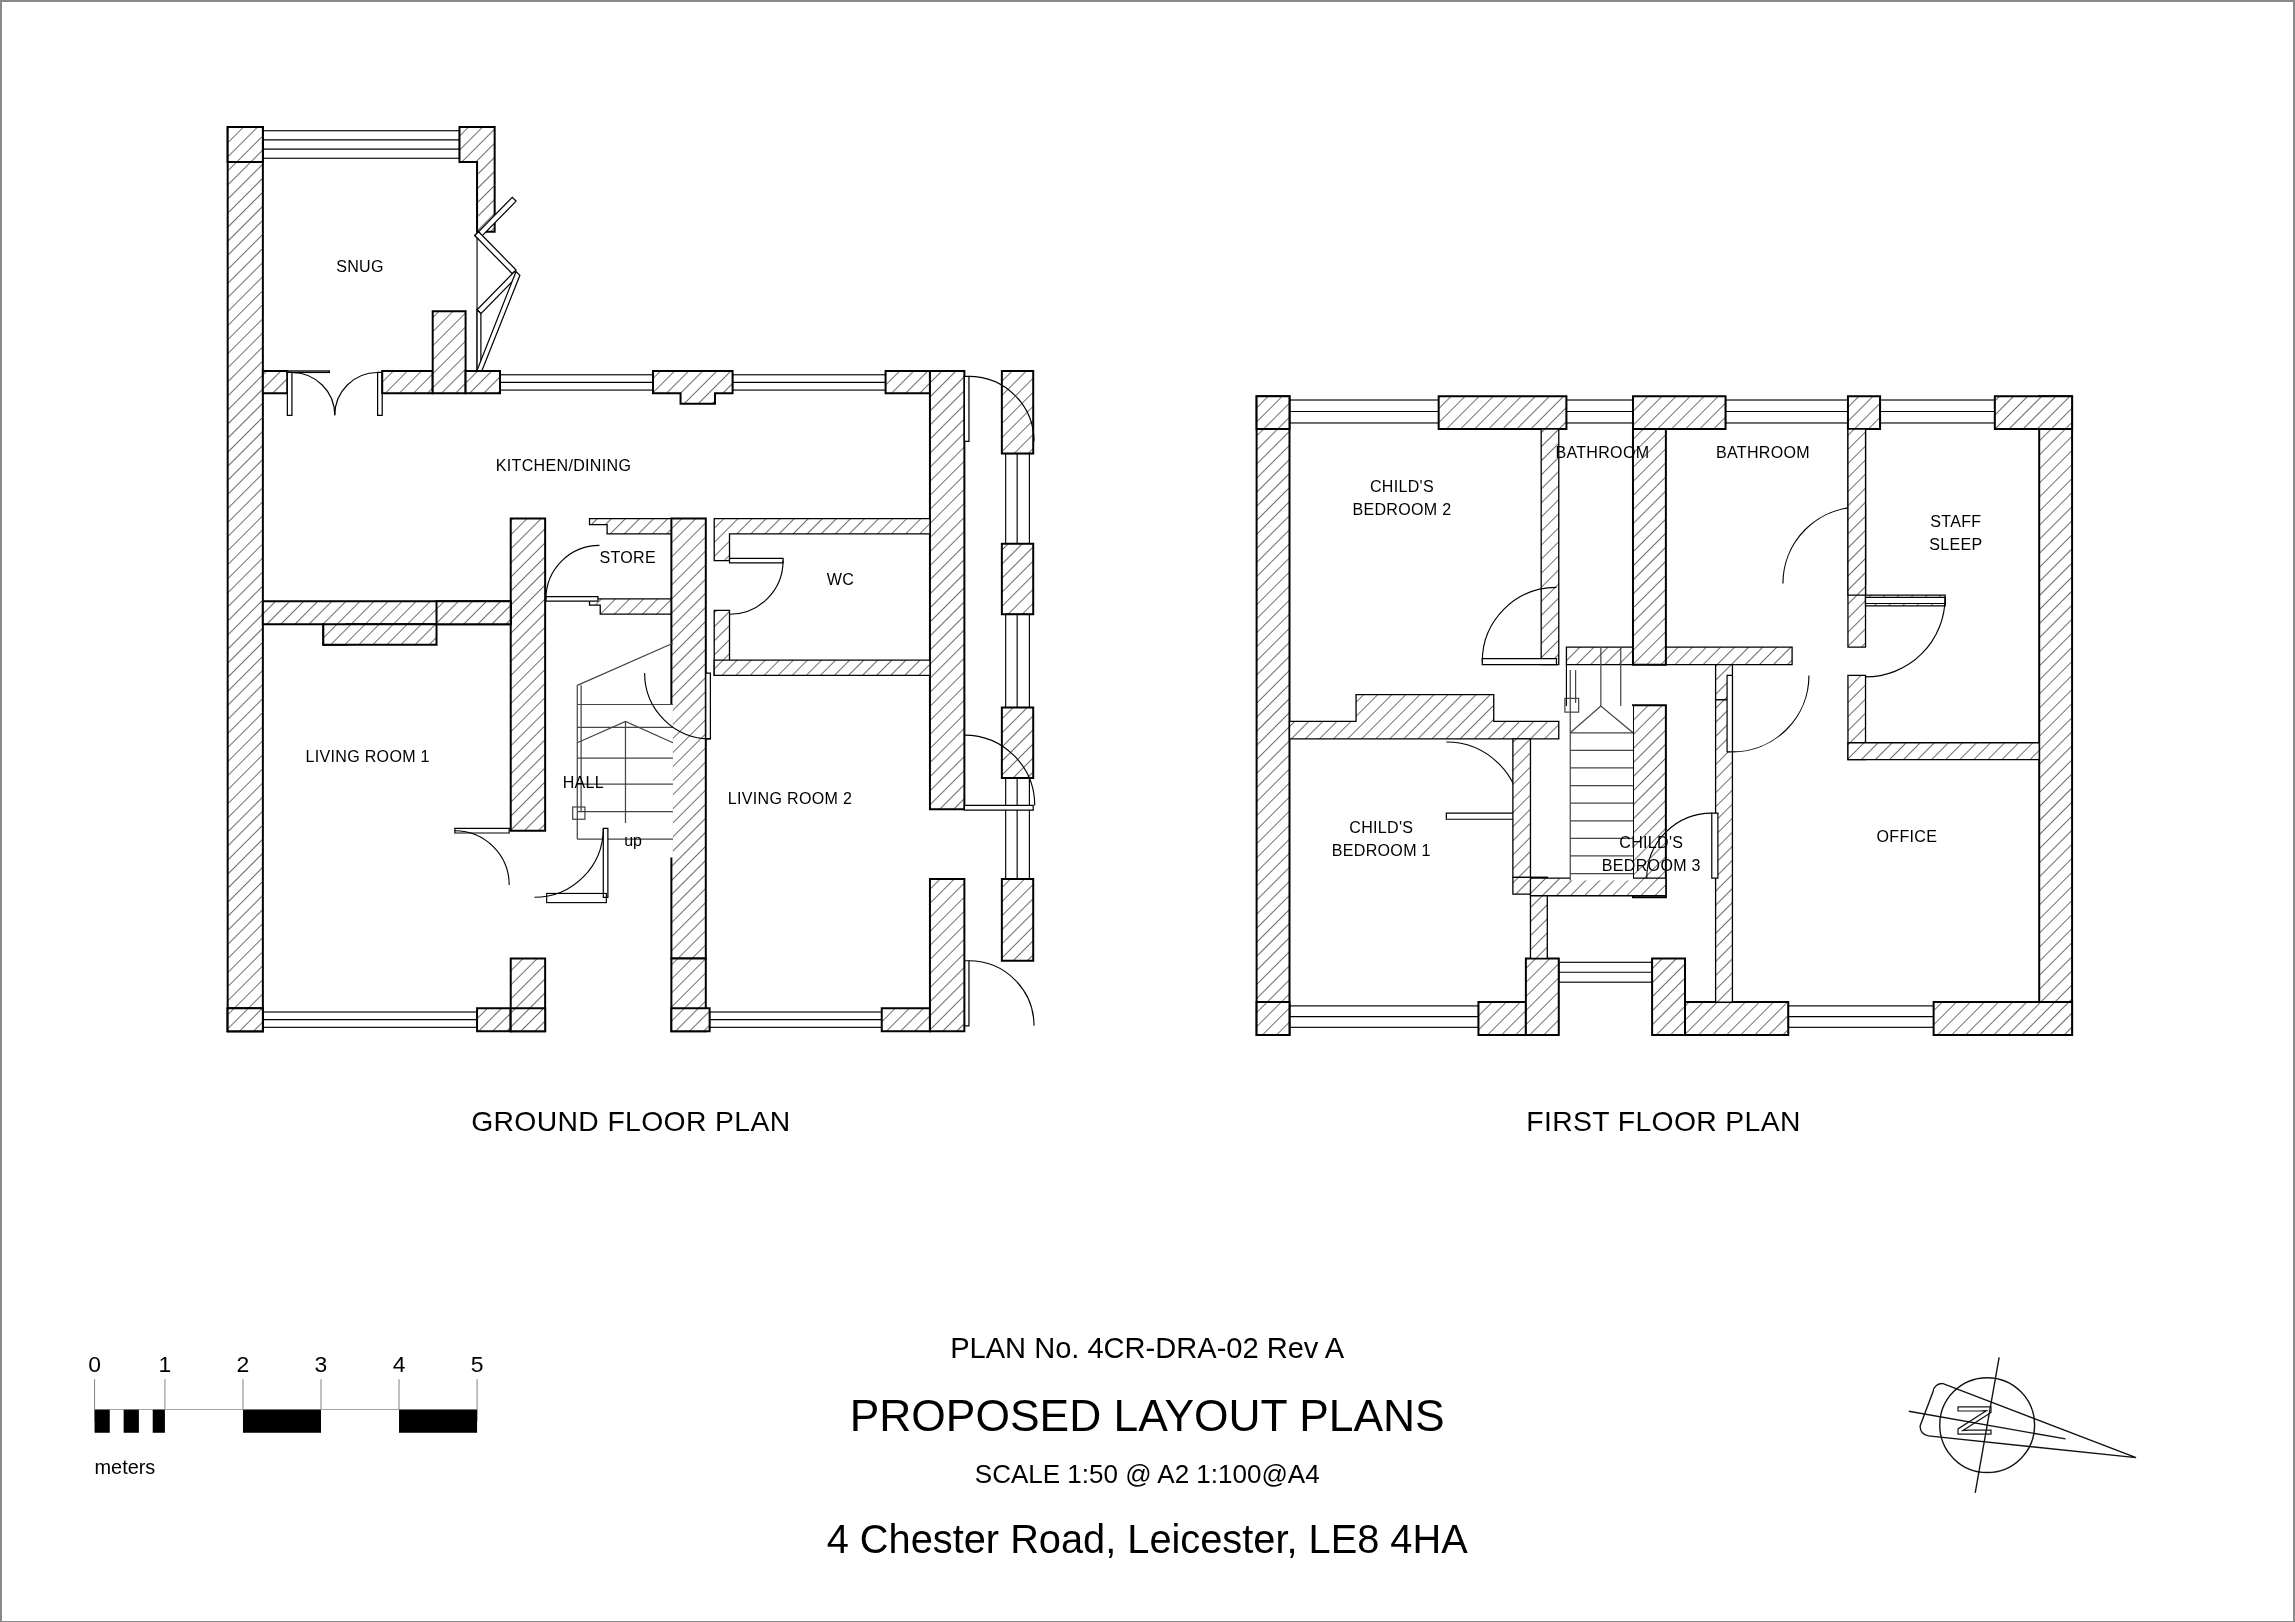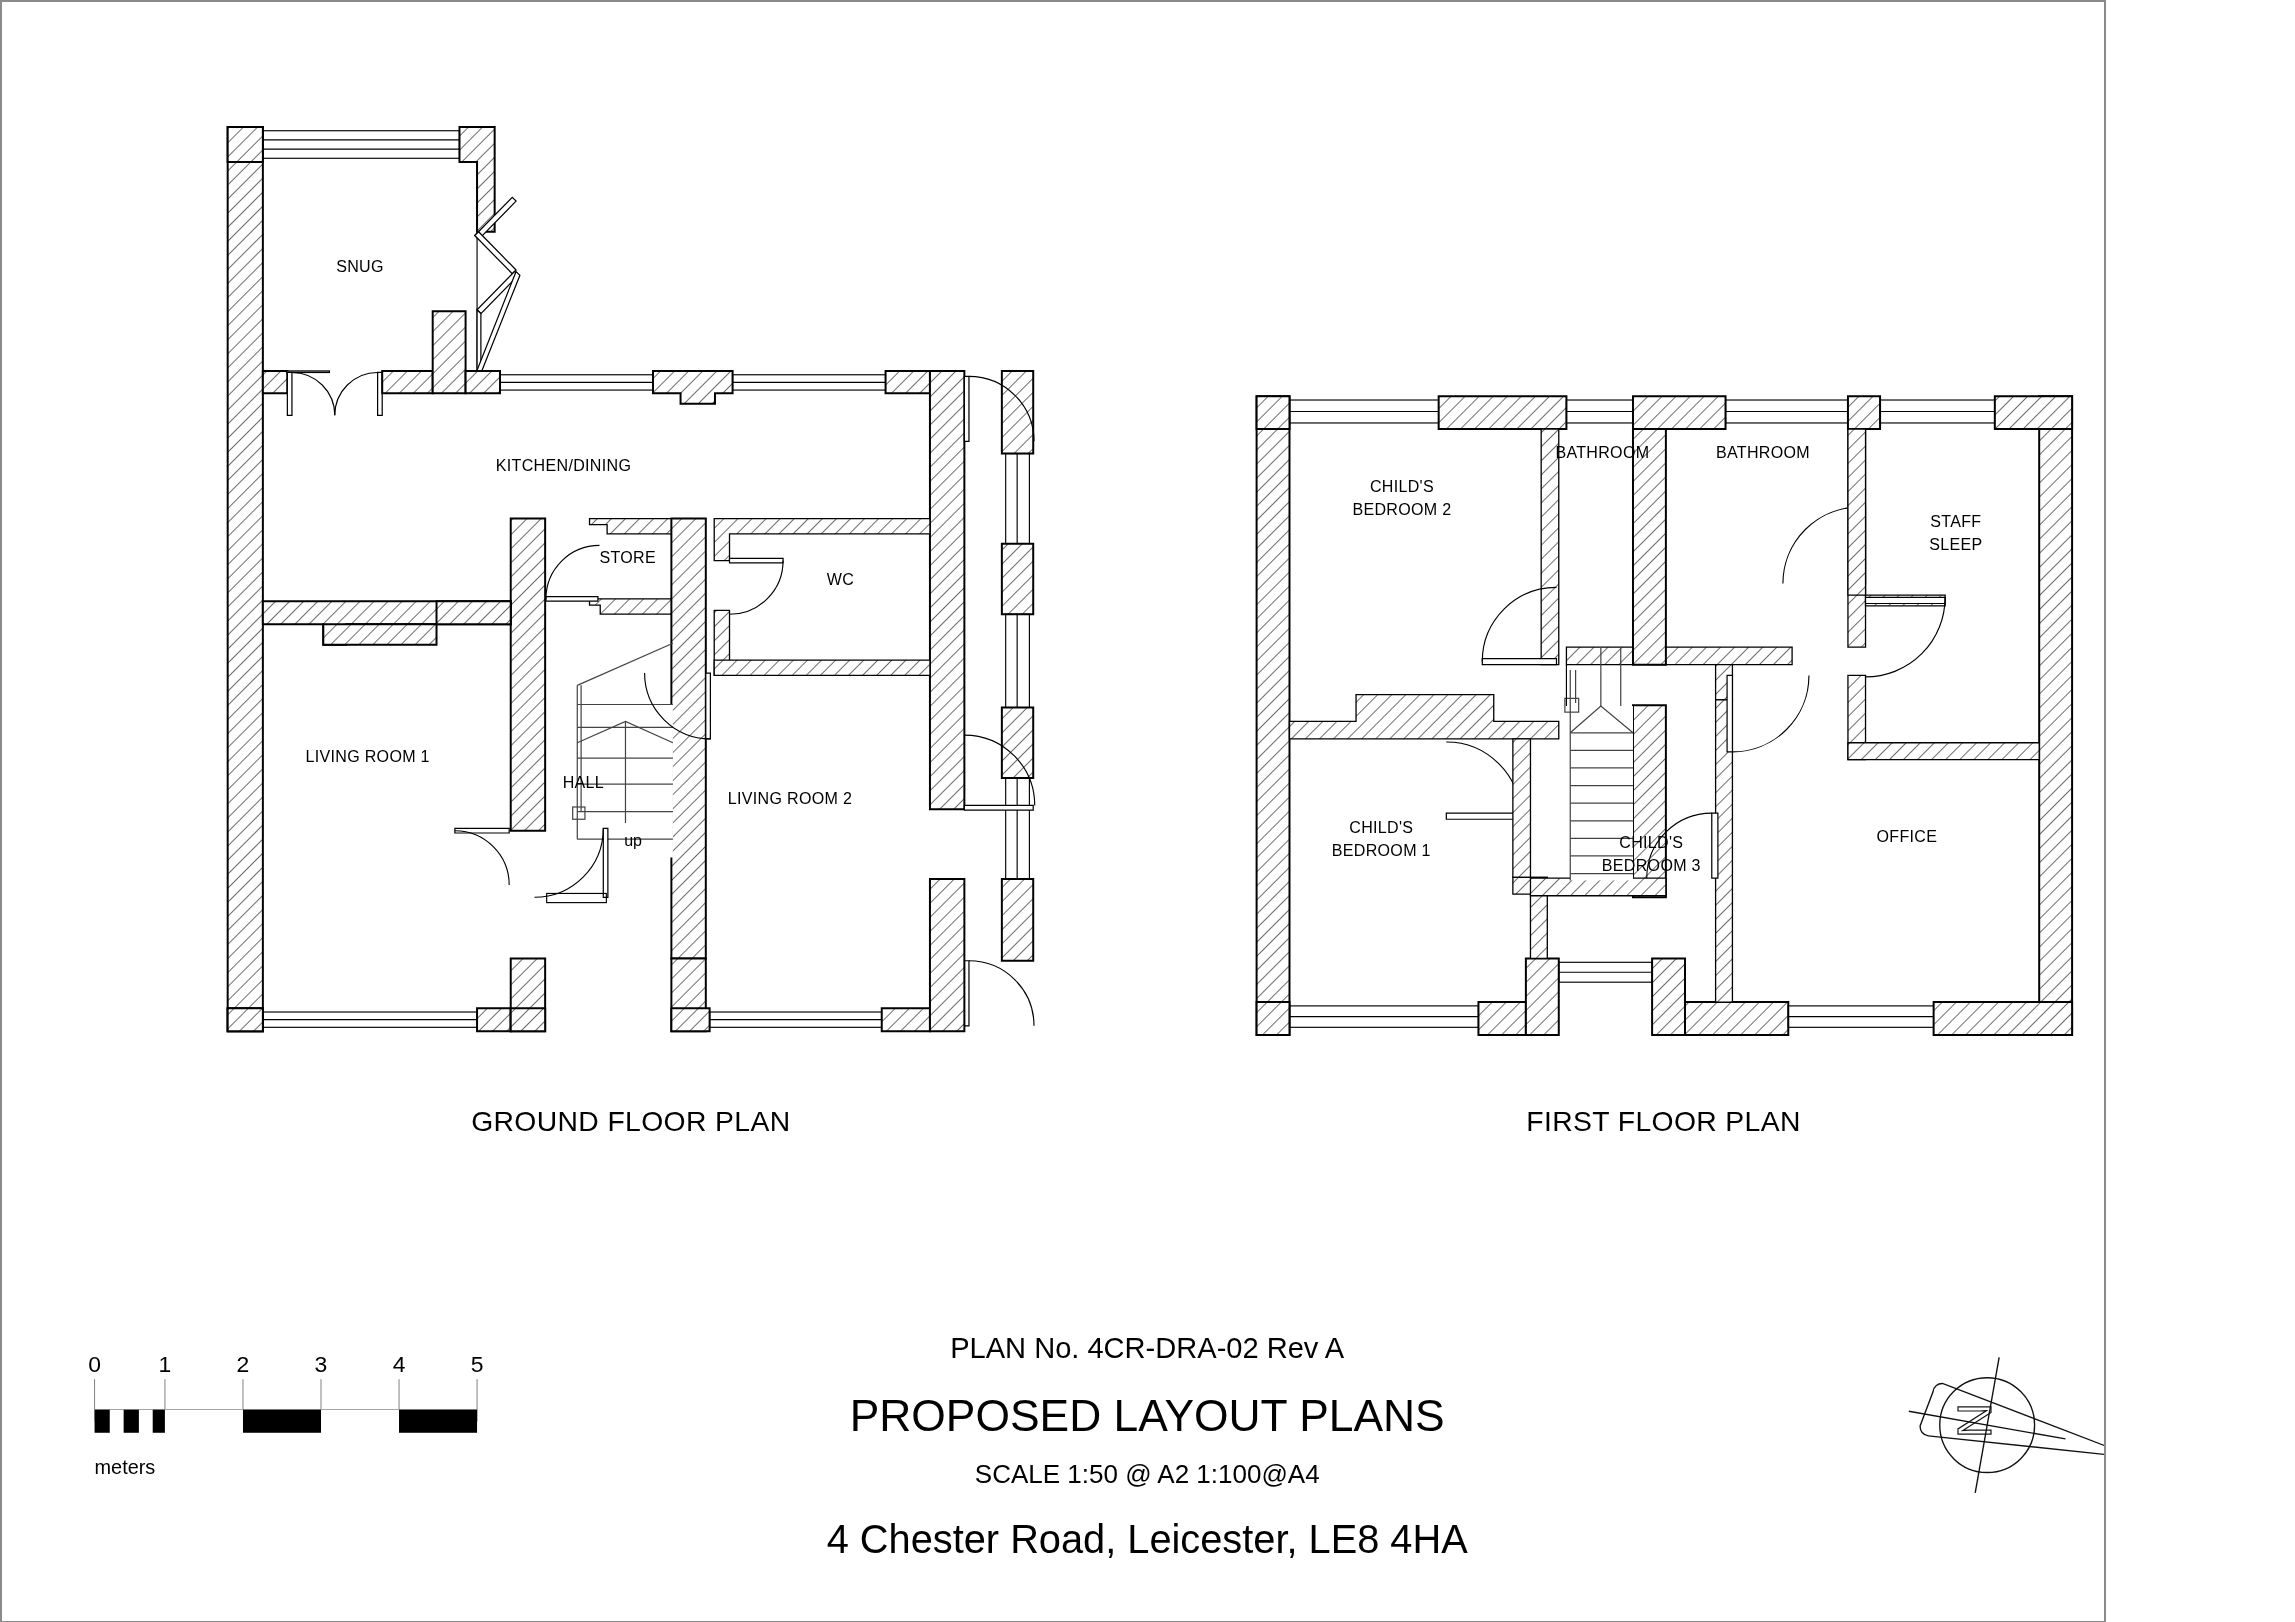--- a/index.html
+++ b/index.html
@@ -6,21 +6,21 @@
   html, body {
     margin: 0;
     padding: 0;
     background: #ffffff;
   }
   body {
     font-family: "Liberation Sans", sans-serif;
   }
   #sheet {
     position: relative;
-    width: 2106px;
+    width: 2295px;
     height: 1623px;
     background: #ffffff;
     box-sizing: border-box;
     border: 2.3px solid #8a8a8a;
     overflow: hidden;
     padding-left: 47px;
   }
   #drawing {
     position: absolute;
     left: 0;

